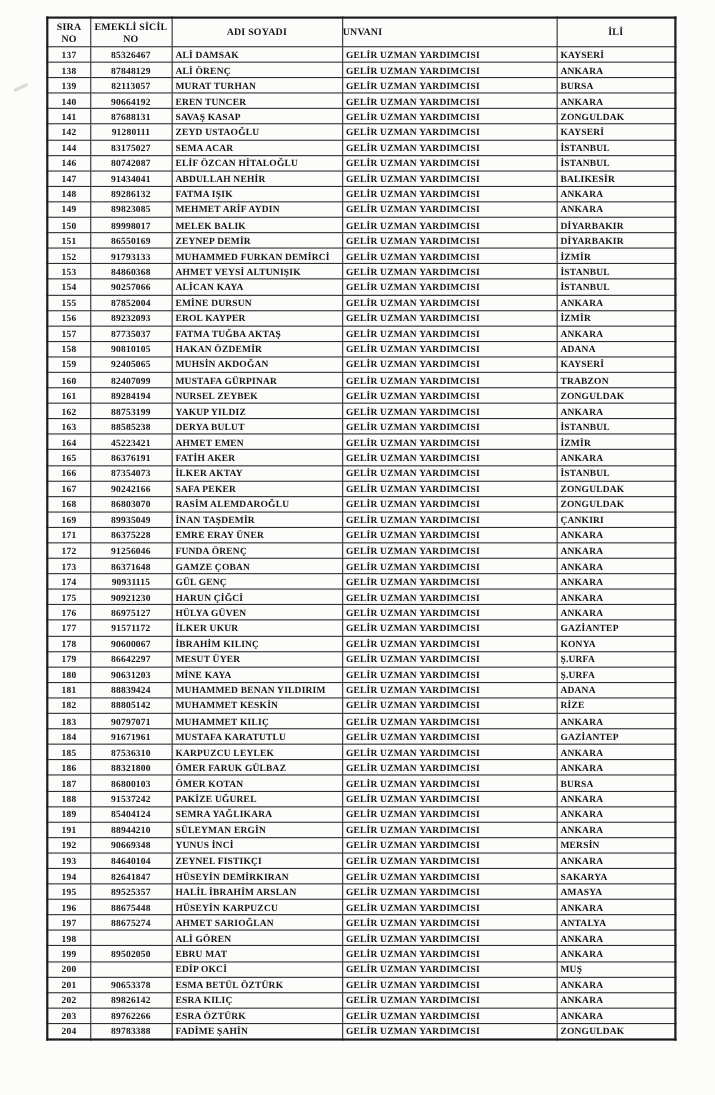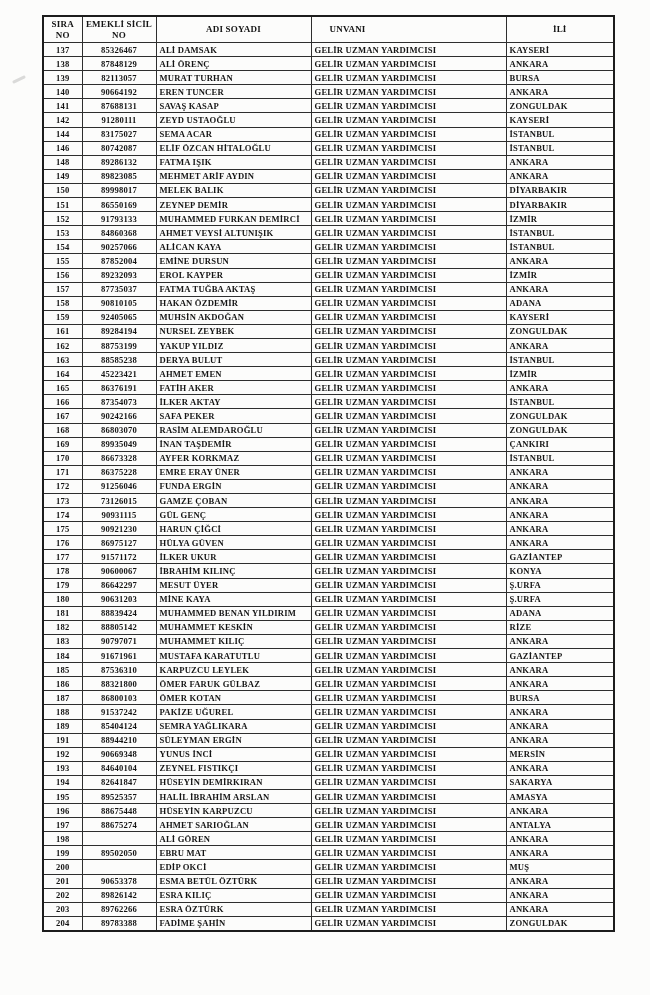--- a/index.html
+++ b/index.html
@@ -51,21 +51,21 @@
   .tbl thead th {
     height: 25px;
     font-size: 9px;
     line-height: 1.15;
     text-align: center;
     vertical-align: middle;
     white-space: normal;
   }
   .tbl thead th.col-unvan {
     text-align: left;
-    padding-left: 18px;
+    padding-left: 0;
   }
   .tbl tbody td {
     height: 13.1px;
     font-size: 8.6px;
     line-height: 12px;
     vertical-align: middle;
   }
   .tbl tbody td.col-sira,
   .tbl tbody td.col-sicil {
     text-align: center;
@@ -155,20 +155,27 @@
           <td class="col-il">İSTANBUL</td>
         </tr>
         <tr>
           <td class="col-sira">146</td>
           <td class="col-sicil">80742087</td>
           <td class="col-ad">ELİF ÖZCAN HİTALOĞLU</td>
           <td class="col-unvan">GELİR UZMAN YARDIMCISI</td>
           <td class="col-il">İSTANBUL</td>
         </tr>
         <tr>
+          <td class="col-sira">147</td>
+          <td class="col-sicil">91434041</td>
+          <td class="col-ad">ABDULLAH NEHİR</td>
+          <td class="col-unvan">GELİR UZMAN YARDIMCISI</td>
+          <td class="col-il">BALIKESİR</td>
+        </tr>
+        <tr>
           <td class="col-sira">148</td>
           <td class="col-sicil">89286132</td>
           <td class="col-ad">FATMA IŞIK</td>
           <td class="col-unvan">GELİR UZMAN YARDIMCISI</td>
           <td class="col-il">ANKARA</td>
         </tr>
         <tr>
           <td class="col-sira">149</td>
           <td class="col-sicil">89823085</td>
           <td class="col-ad">MEHMET ARİF AYDIN</td>
@@ -239,20 +246,27 @@
           <td class="col-il">ADANA</td>
         </tr>
         <tr>
           <td class="col-sira">159</td>
           <td class="col-sicil">92405065</td>
           <td class="col-ad">MUHSİN AKDOĞAN</td>
           <td class="col-unvan">GELİR UZMAN YARDIMCISI</td>
           <td class="col-il">KAYSERİ</td>
         </tr>
         <tr>
+          <td class="col-sira">160</td>
+          <td class="col-sicil">82407099</td>
+          <td class="col-ad">MUSTAFA GÜRPINAR</td>
+          <td class="col-unvan">GELİR UZMAN YARDIMCISI</td>
+          <td class="col-il">TRABZON</td>
+        </tr>
+        <tr>
           <td class="col-sira">161</td>
           <td class="col-sicil">89284194</td>
           <td class="col-ad">NURSEL ZEYBEK</td>
           <td class="col-unvan">GELİR UZMAN YARDIMCISI</td>
           <td class="col-il">ZONGULDAK</td>
         </tr>
         <tr>
           <td class="col-sira">162</td>
           <td class="col-sicil">88753199</td>
           <td class="col-ad">YAKUP YILDIZ</td>
@@ -302,43 +316,36 @@
           <td class="col-il">ZONGULDAK</td>
         </tr>
         <tr>
           <td class="col-sira">169</td>
           <td class="col-sicil">89935049</td>
           <td class="col-ad">İNAN TAŞDEMİR</td>
           <td class="col-unvan">GELİR UZMAN YARDIMCISI</td>
           <td class="col-il">ÇANKIRI</td>
         </tr>
         <tr>
-          <td class="col-sira">170</td>
-          <td class="col-sicil">86673328</td>
-          <td class="col-ad">AYFER KORKMAZ</td>
-          <td class="col-unvan">GELİR UZMAN YARDIMCISI</td>
-          <td class="col-il">İSTANBUL</td>
-        </tr>
-        <tr>
           <td class="col-sira">171</td>
           <td class="col-sicil">86375228</td>
           <td class="col-ad">EMRE ERAY ÜNER</td>
           <td class="col-unvan">GELİR UZMAN YARDIMCISI</td>
           <td class="col-il">ANKARA</td>
         </tr>
         <tr>
           <td class="col-sira">172</td>
           <td class="col-sicil">91256046</td>
-          <td class="col-ad">FUNDA ERGİN</td>
+          <td class="col-ad">FUNDA ÖRENÇ</td>
           <td class="col-unvan">GELİR UZMAN YARDIMCISI</td>
           <td class="col-il">ANKARA</td>
         </tr>
         <tr>
           <td class="col-sira">173</td>
-          <td class="col-sicil">73126015</td>
+          <td class="col-sicil">86371648</td>
           <td class="col-ad">GAMZE ÇOBAN</td>
           <td class="col-unvan">GELİR UZMAN YARDIMCISI</td>
           <td class="col-il">ANKARA</td>
         </tr>
         <tr>
           <td class="col-sira">174</td>
           <td class="col-sicil">90931115</td>
           <td class="col-ad">GÜL GENÇ</td>
           <td class="col-unvan">GELİR UZMAN YARDIMCISI</td>
           <td class="col-il">ANKARA</td>

